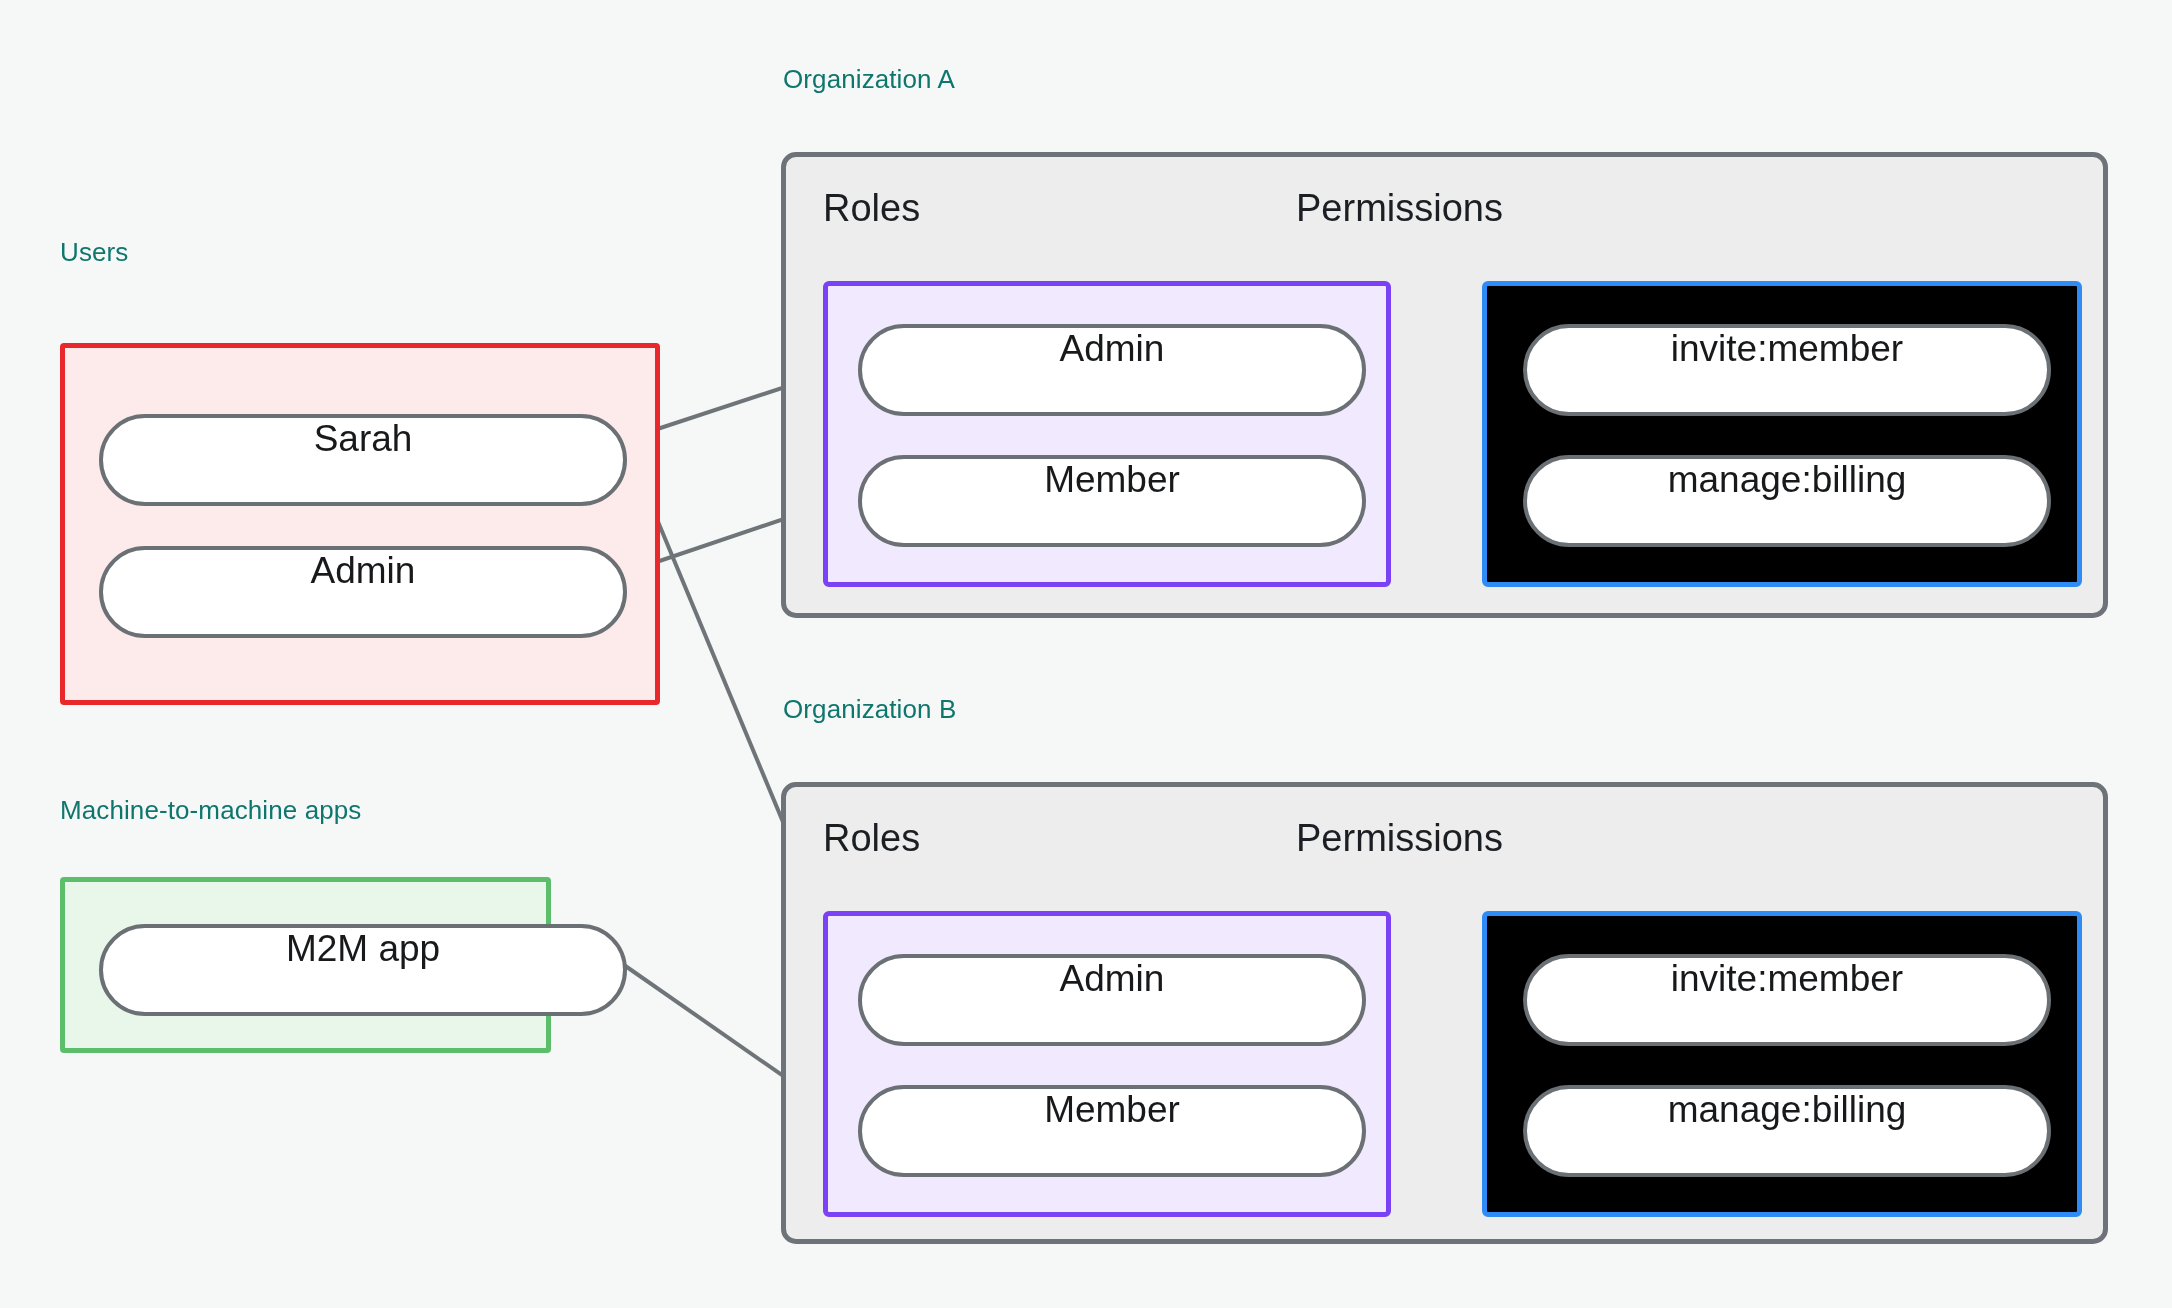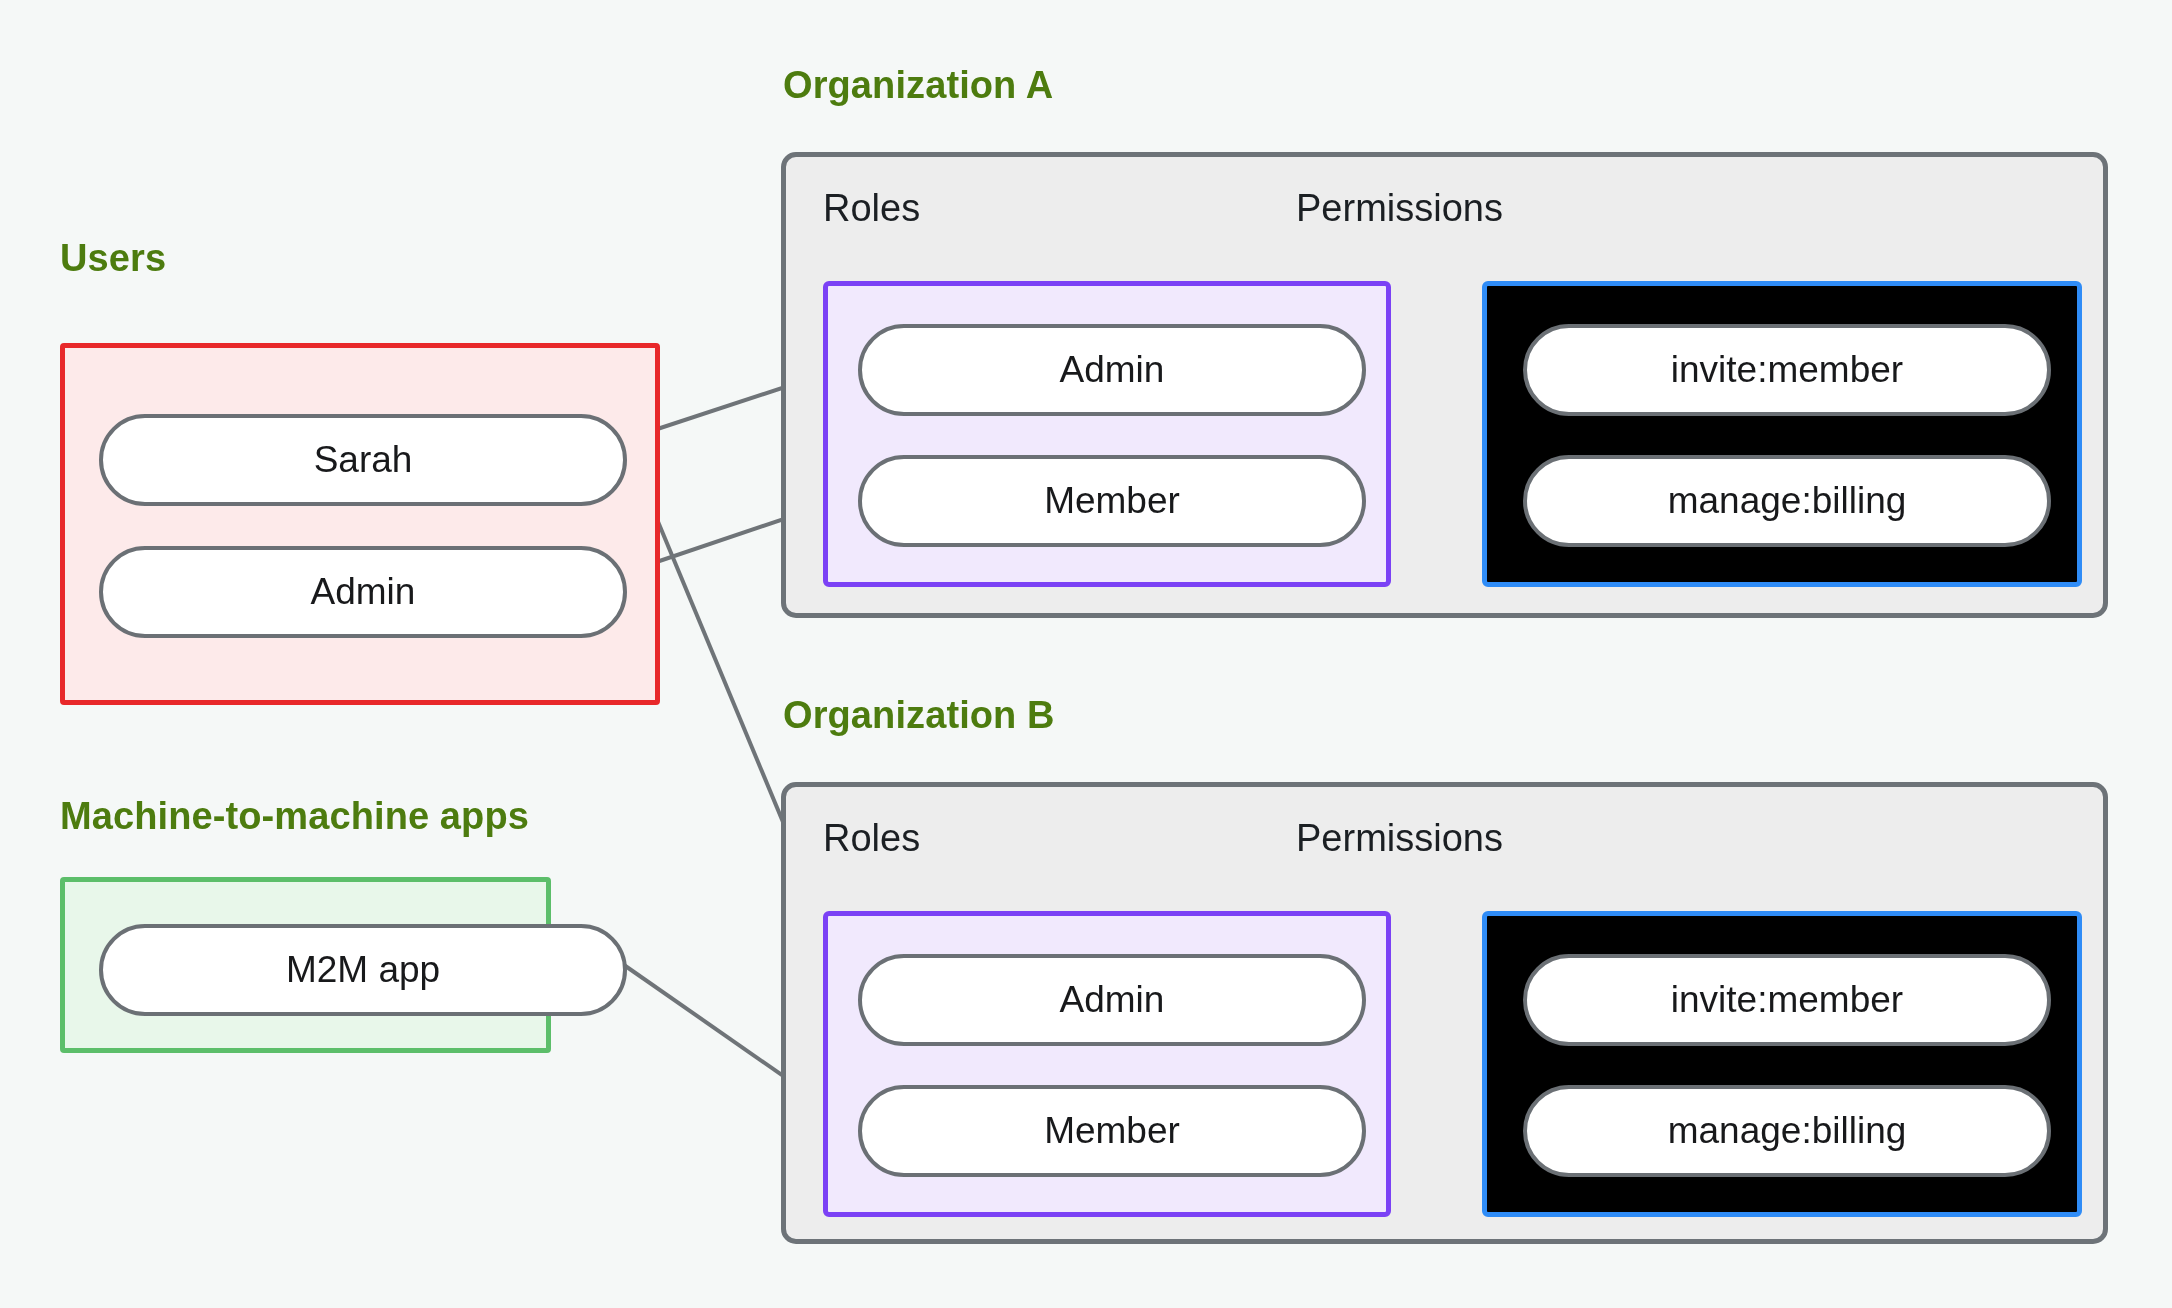--- a/index.html
+++ b/index.html
@@ -13,23 +13,23 @@
   #stage {
     position: relative;
     width: 2172px;
     height: 1308px;
     background: #f5f8f7;
     overflow: hidden;
   }
   
   .section-title {
     position: absolute;
-    font-size: 38px;
-    color: #4d7c0f;
-    font-weight: 700;
+    font-size: 26px;
+    color: #0f766e;
+    font-weight: 400;
     white-space: nowrap;
     letter-spacing: 0.1px;
   }
   
   .group-box {
     position: absolute;
     box-sizing: border-box;
     border-width: 5px;
     border-style: solid;
     border-radius: 4px;
@@ -60,21 +60,21 @@
   .sub-roles { border-color: #7b41f5; background: #f1e9fd; }
   .sub-perms { border-color: #2f8cf7; background: #000000; }
   
   .pill {
     position: absolute;
     box-sizing: border-box;
     background: #ffffff;
     border: 4px solid #6b7075;
     border-radius: 999px;
     display: flex;
-    align-items: center;
+    align-items: flex-start;
     justify-content: center;
     font-size: 37px;
     color: #18191b;
     white-space: nowrap;
   }
   
   #edges {
     position: absolute;
     left: 0; top: 0;
     width: 2172px;

